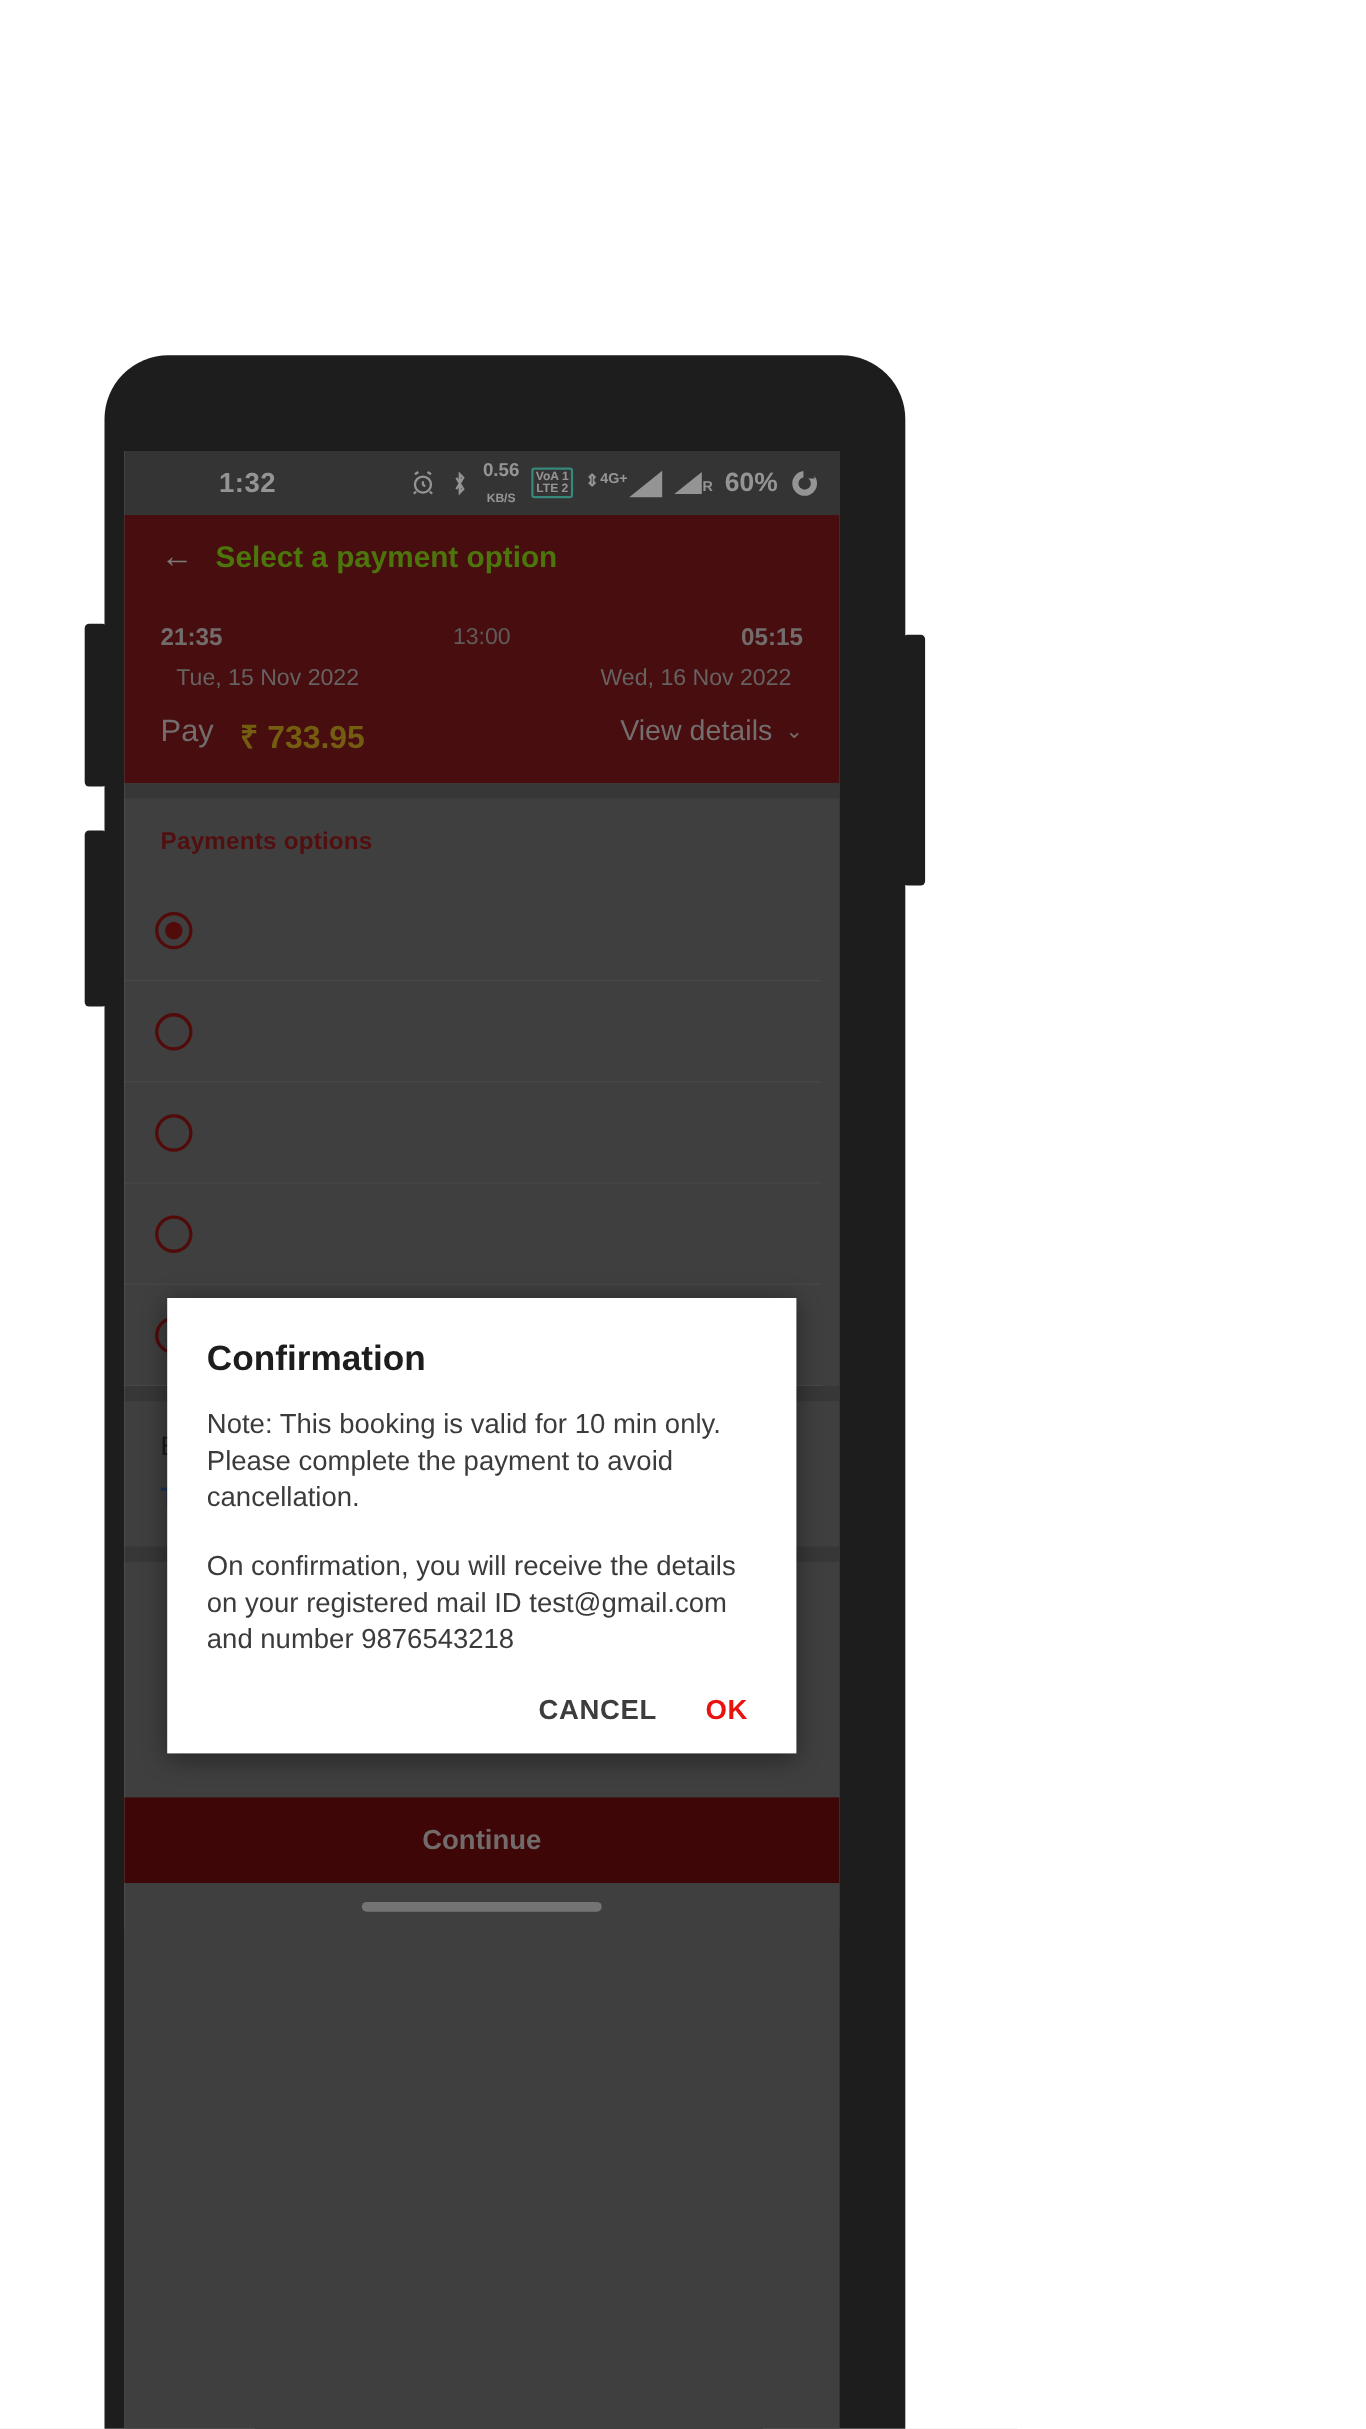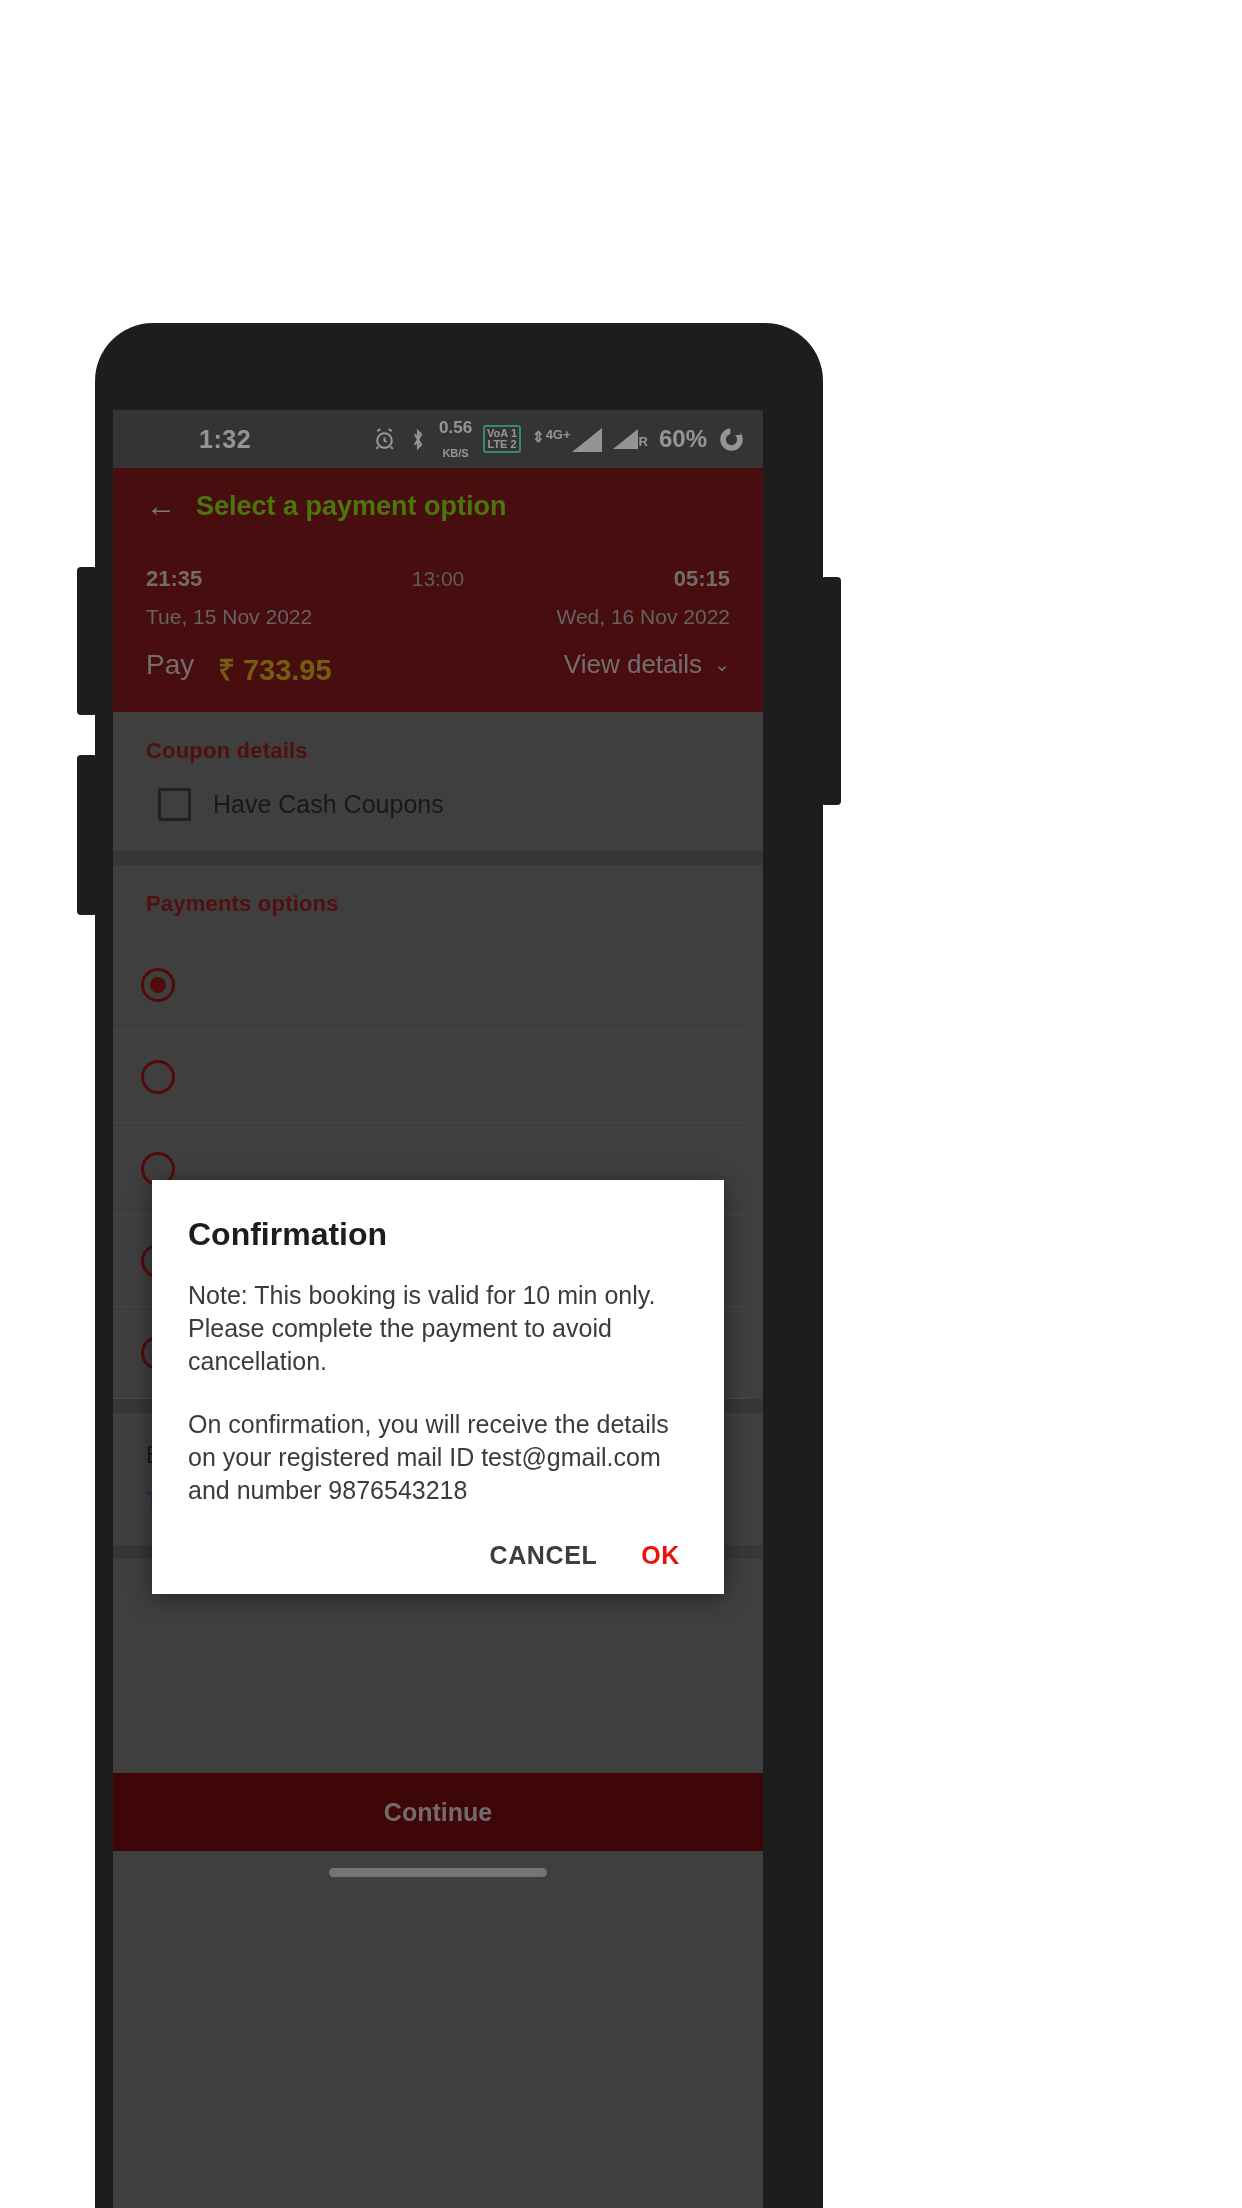--- a/index.html
+++ b/index.html
@@ -120,21 +120,21 @@
     color: #cfc3c3;
   }
   .j-row { display: flex; align-items: center; }
   .j-left  { flex: 1; text-align: left; }
   .j-mid   { flex: 1; text-align: center; }
   .j-right { flex: 1; text-align: right; }
   .j-city { font-size: 25px; font-weight: bold; color: #cdc1c1; }
   .j-arrow { font-size: 27px; color: #bdb2b2; }
   .j-time { font-size: 22px; font-weight: bold; color: #c6baba; }
   .j-dur  { font-size: 21px; color: #a89c9c; font-weight: normal; }
-  .j-date { font-size: 21px; color: #b3a8a8; }
+  .j-date { font-size: 21px; color: #b3a8a8; text-align: center; }
   .row-sp-1 { margin-top: 16px; }
   .row-sp-2 { margin-top: 13px; }
 
   #payrow {
     display: flex; align-items: flex-start;
     padding: 20px 33px 24px 33px;
   }
   #pay-label { font-size: 28px; color: #c9bcbc; }
   #pay-amount {
     font-size: 29px; font-weight: bold; color: #c8a01e;
@@ -341,27 +341,20 @@
       <div id="payrow">
         <span id="pay-label">Pay</span>
         <span id="pay-amount"><span>₹</span>&nbsp;<span>733.95</span></span>
         <span id="view-details">
           <span>View details</span>
           <span id="vd-caret">⌄</span>
         </span>
       </div>
     </div>
 
-    <div class="sect" id="coupon">
-      <div class="sect-title">Coupon details</div>
-      <div id="coupon-row">
-        <span id="coupon-box"></span>
-        <span id="coupon-label">Have Cash Coupons</span>
-      </div>
-    </div>
 
     <div class="gap"></div>
 
     <div class="sect" id="payments">
       <div id="payments-title" class="sect-title">Payments options</div>
 
       <div id="payments-pad"></div>
 
       <div class="pay-opt">
         <span class="radio on"></span>

